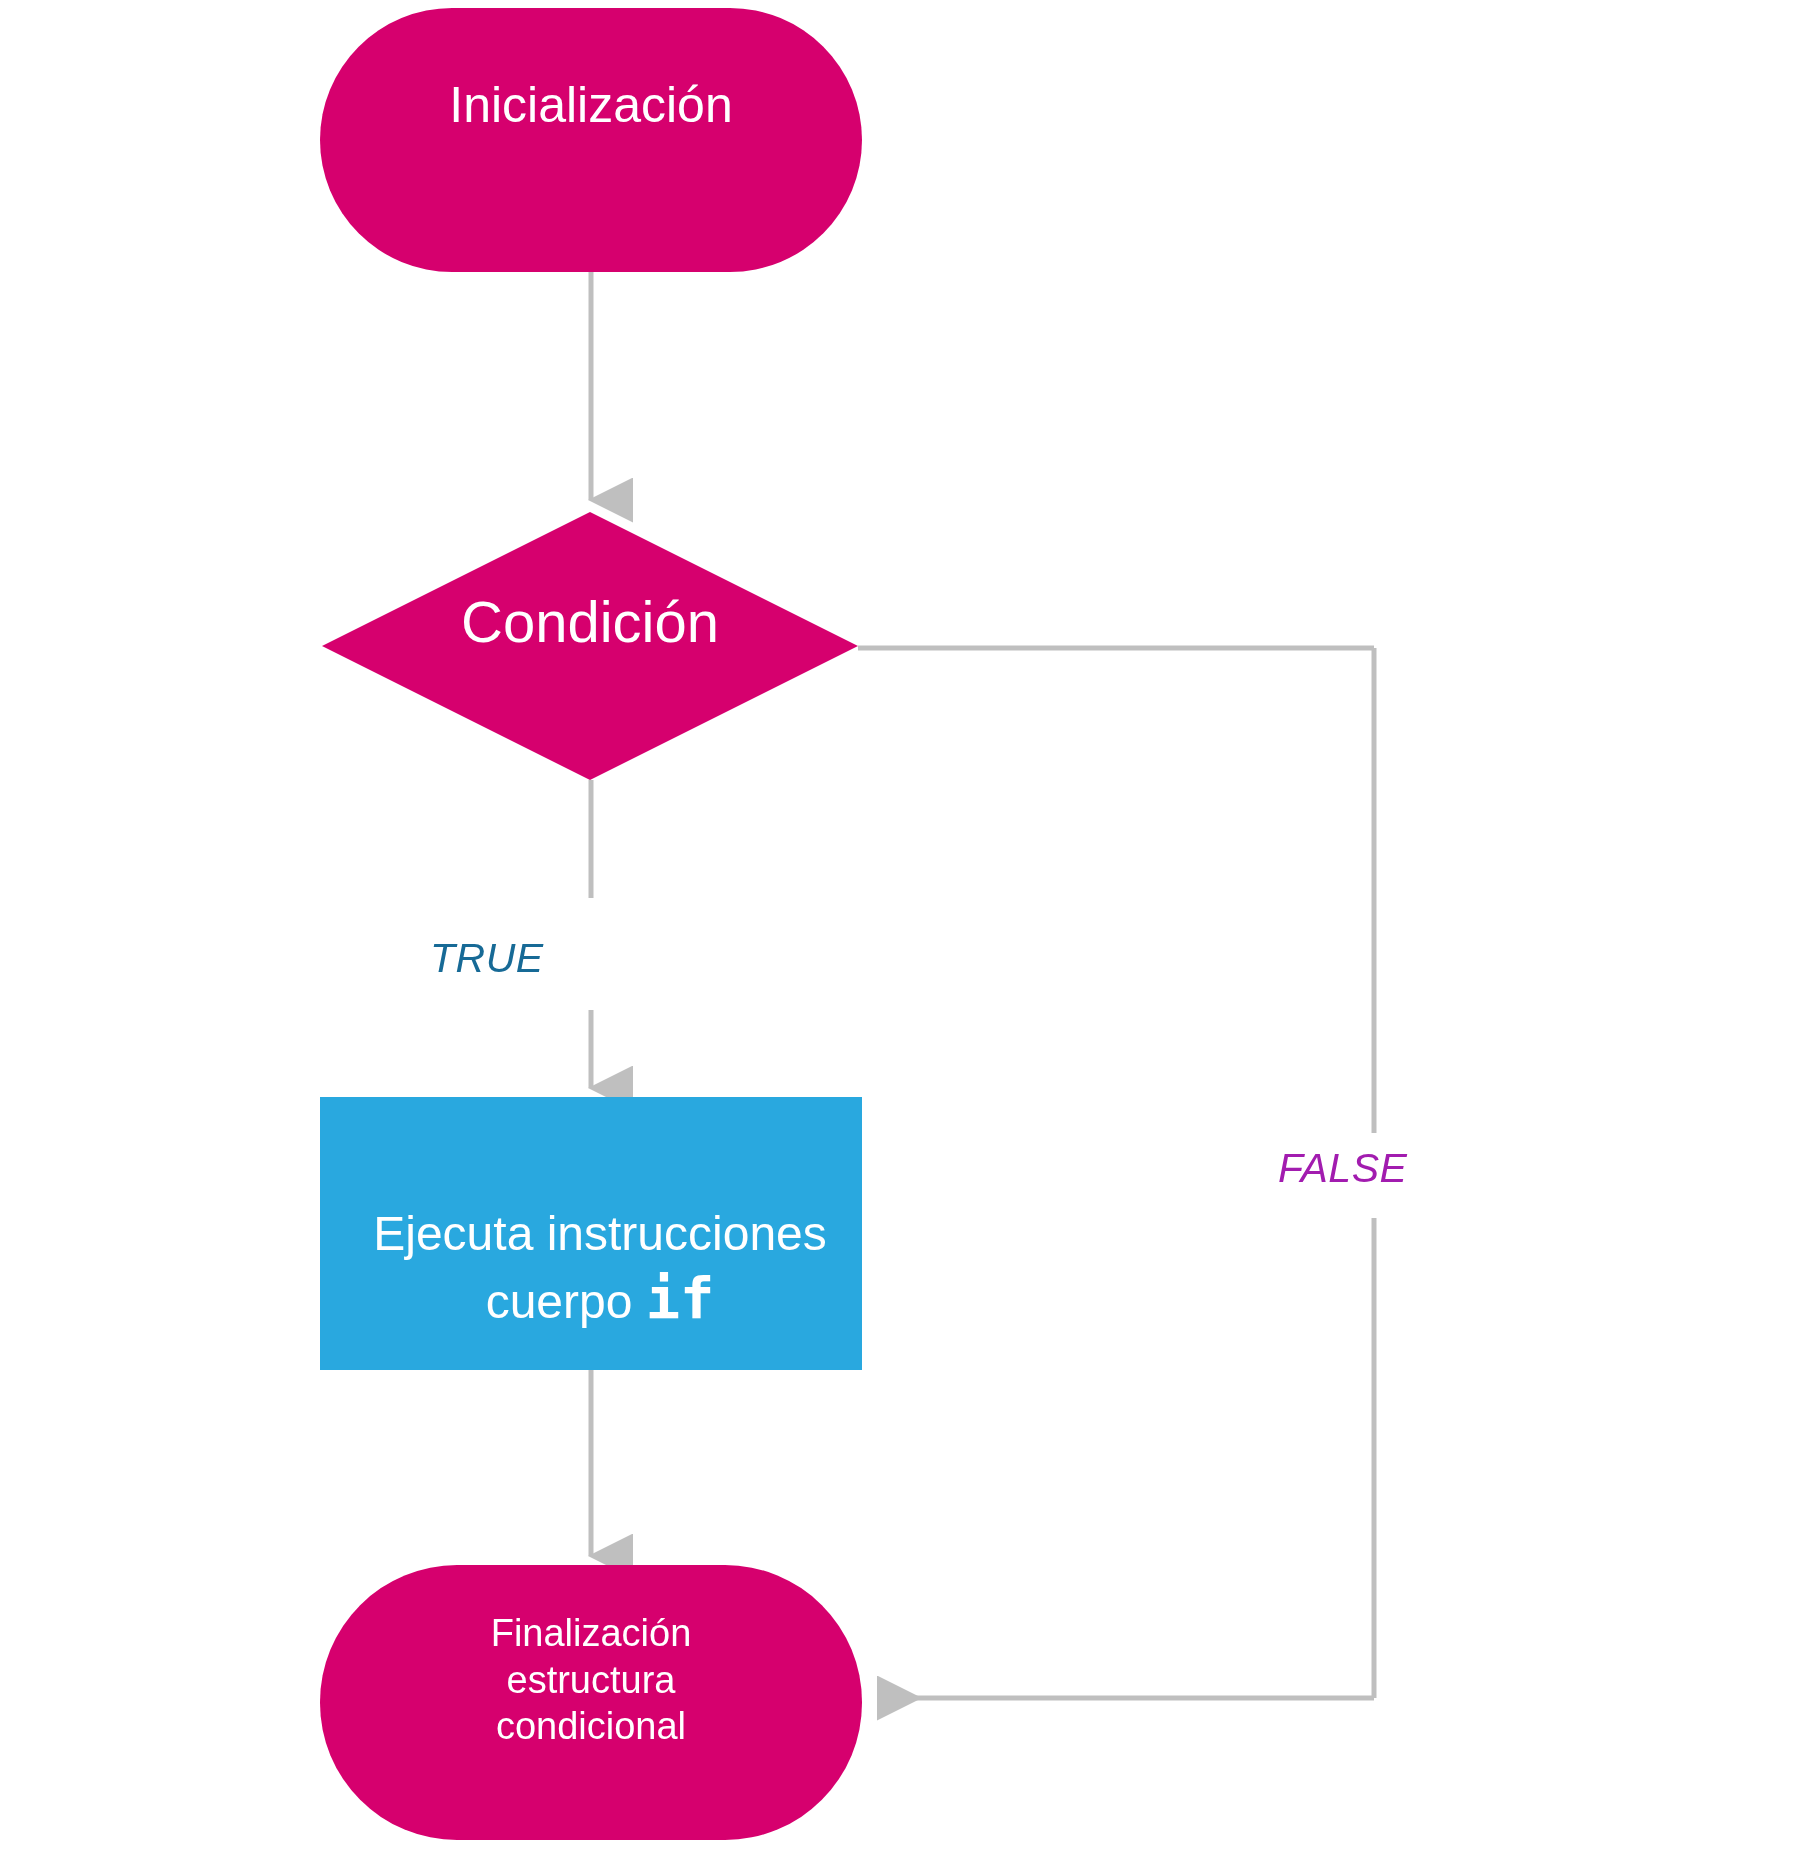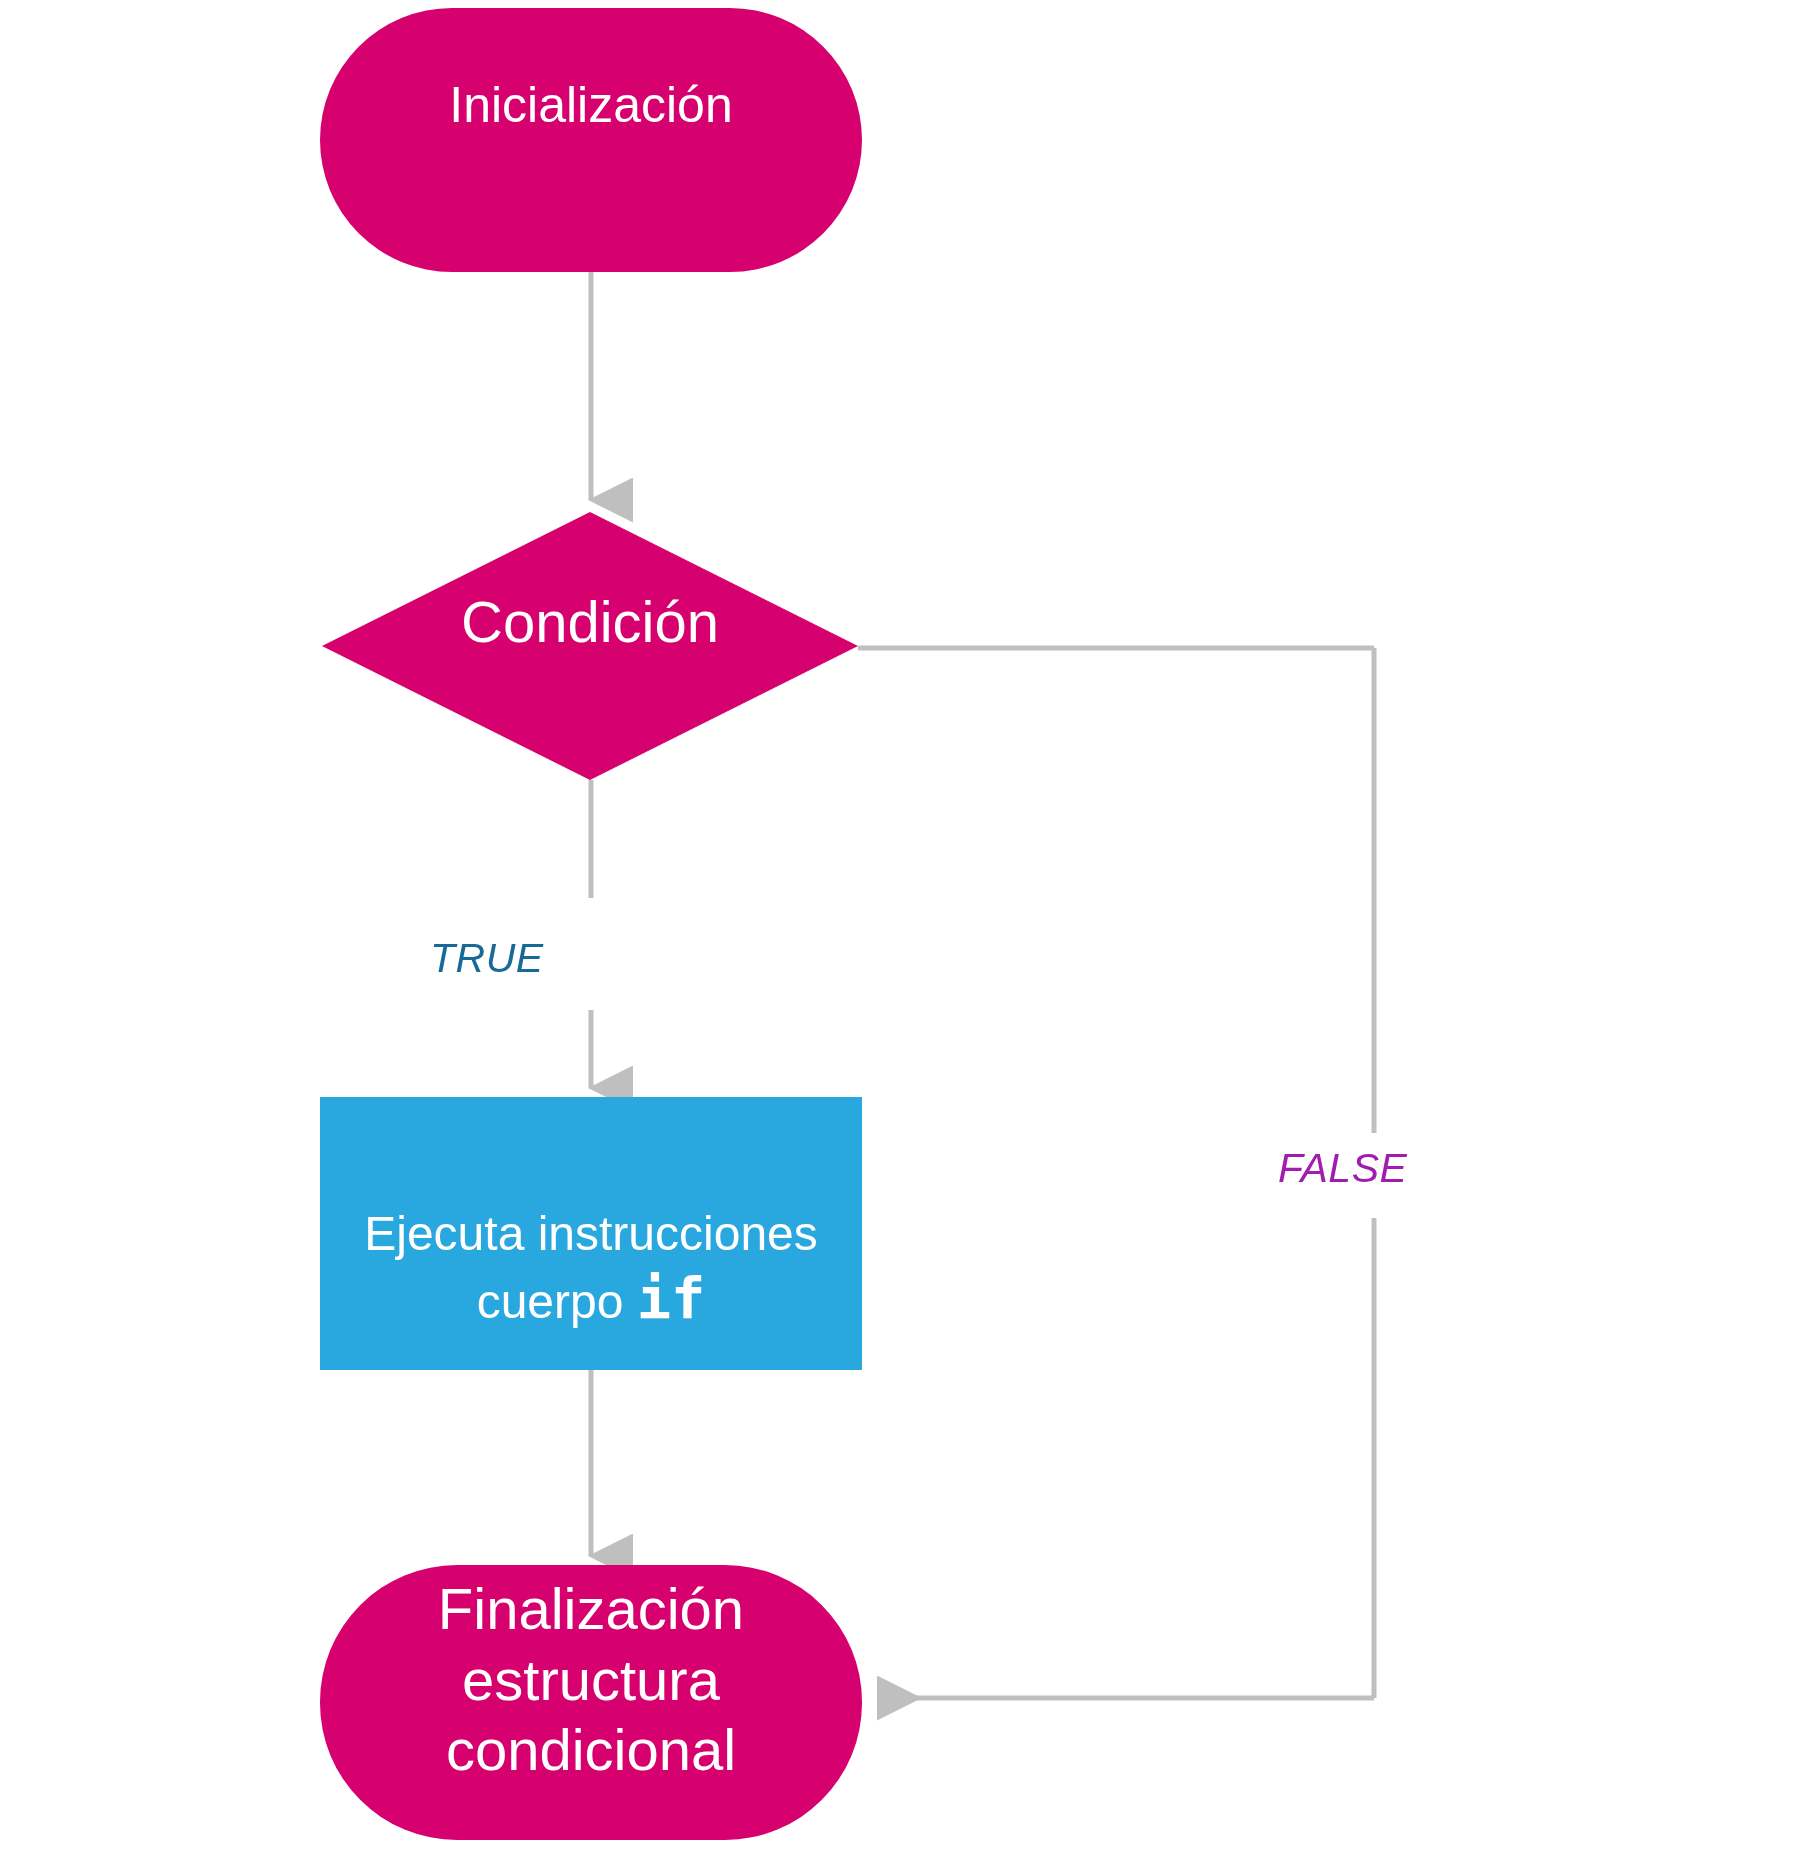--- a/index.html
+++ b/index.html
@@ -41,33 +41,33 @@
     top: 8px;
     width: 542px;
     height: 194px;
     font-size: 50px;
   }
   .node-end-label {
     left: 320px;
     top: 1565px;
     width: 542px;
     height: 230px;
-    font-size: 58px;
+    font-size: 38px;
   }
   
   .node-decision-label {
     left: 322px;
     top: 488px;
     width: 536px;
     height: 268px;
     font-size: 58px;
   }
   
   .node-process-label {
-    left: 320px;
+    left: 329px;
     top: 1097px;
     width: 542px;
     height: 344px;
     font-size: 48px;
     flex-direction: column;
     padding: 0 10px;
     box-sizing: border-box;
   }
   .process-line {
     display: block;

